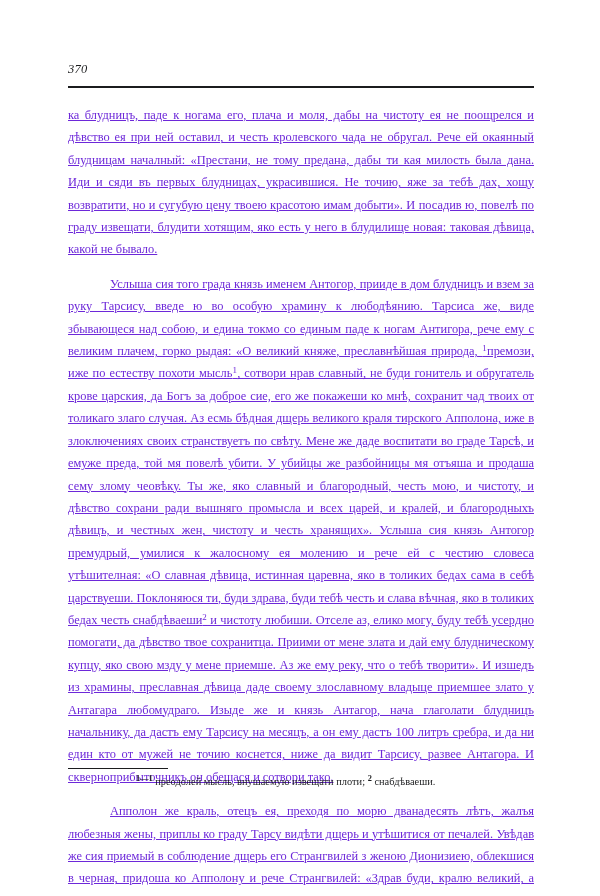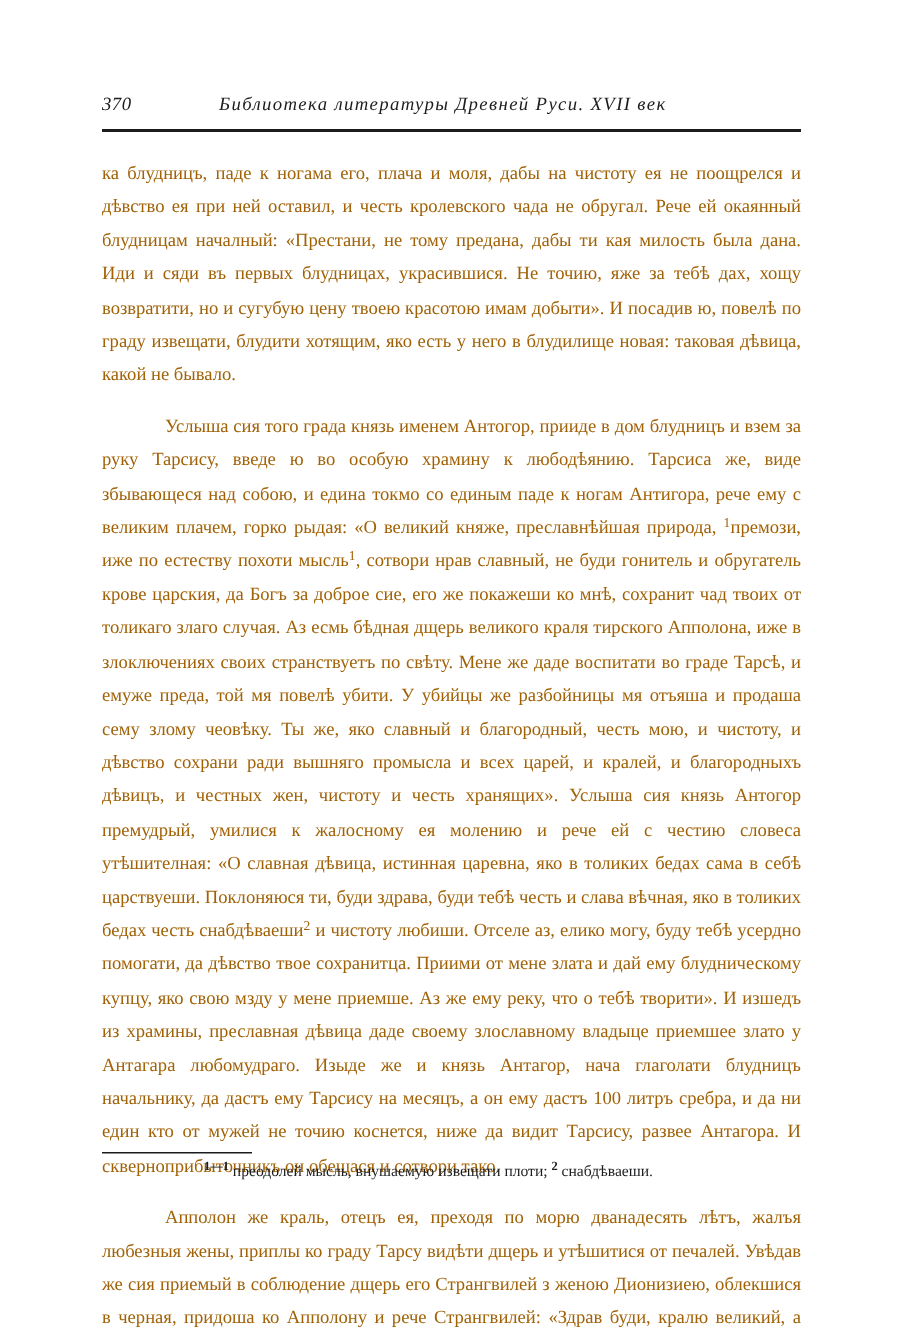--- a/index.html
+++ b/index.html
@@ -64,23 +64,24 @@
     left: 68px;
     top: 104px;
     width: 466px;
   }
   .para {
     margin: 0;
     font-size: 12.4px;
     line-height: 22.4px;
     text-align: justify;
     text-justify: inter-word;
-    color: #a16207;
+    color: #6d28d9;
     -webkit-hyphens: none;
     hyphens: none;
+    text-decoration: underline;
   }
   .para.indent {
     text-indent: 42px;
   }
   .para + .para {
     margin-top: 12px;
   }
   sup {
     font-size: 0.66em;
     line-height: 0;
@@ -116,21 +117,20 @@
     letter-spacing: 0.2px;
   }
 </style>
 </head>
 <body>
 
 <div class="page">
 
   <div class="runhead">
     <span class="runhead-folio">370</span>
-    <span class="runhead-title">Библиотека литературы Древней Руси. XVII век</span>
   </div>
   <div class="runhead-rule"></div>
 
   <div class="textblock">
 
     <p class="para">ка блудницъ, паде к ногама его, плача и моля, дабы на чистоту ея не поощрелся и дѣвство ея при ней оставил, и честь кролевского чада не обругал. Рече ей окаянный блудницам началный: «Престани, не тому предана, дабы ти кая милость была дана. Иди и сяди въ первых блудницах, украсившися. Не точию, яже за тебѣ дах, хощу возвратити, но и сугубую цену твоею красотою имам добыти». И посадив ю, повелѣ по граду извещати, блудити хотящим, яко есть у него в блудилище новая: таковая дѣвица, какой не бывало.</p>
 
     <p class="para indent"><span>Услыша сия того града князь именем Антогор, прииде в дом блудницъ и взем за руку Тарсису, введе ю во особую храмину к любодѣянию. Тарсиса же, виде збывающеся над собою, и едина токмо со единым паде к ногам Антигора, рече ему с великим плачем, горко рыдая: «О великий княже, преславнѣйшая природа, </span><sup class="fn-mark">1</sup><span>премози, иже по естеству похоти мысль</span><sup class="fn-mark">1</sup><span>, сотвори нрав славный, не буди гонитель и обругатель крове царския, да Богъ за доброе сие, его же покажеши ко мнѣ, сохранит чад твоих от толикаго злаго случая. Аз есмь бѣдная дщерь великого краля тирского Апполона, иже в злоключениях своих странствуетъ по свѣту. Мене же даде воспитати во граде Тарсѣ, и емуже преда, той мя повелѣ убити. У убийцы же разбойницы мя отъяша и продаша сему злому чеовѣку. Ты же, яко славный и благородный, честь мою, и чистоту, и дѣвство сохрани ради вышняго промысла и всех царей, и кралей, и благородныхъ дѣвицъ, и честных жен, чистоту и честь хранящих». Услыша сия князь Антогор премудрый, умилися к жалосному ея молению и рече ей с честию словеса утѣшителная: «О славная дѣвица, истинная царевна, яко в толиких бедах сама в себѣ царствуеши. Поклоняюся ти, буди здрава, буди тебѣ честь и слава вѣчная, яко в толиких бедах честь снабдѣваеши</span><sup class="fn-mark">2</sup><span> и чистоту любиши. Отселе аз, елико могу, буду тебѣ усердно помогати, да дѣвство твое сохранитца. Приими от мене злата и дай ему блудническому купцу, яко свою мзду у мене приемше. Аз же ему реку, что о тебѣ творити». И изшедъ из храмины, преславная дѣвица даде своему злославному владыце приемшее злато у Антагара любомудраго. Изыде же и князь Антагор, нача глаголати блудницъ начальнику, да дастъ ему Тарсису на месяцъ, а он ему дастъ 100 литръ сребра, и да ни един кто от мужей не точию коснется, ниже да видит Тарсису, развее Антагора. И скверноприбыточникъ он обещася и сотвори тако.</span></p>
 
     <p class="para indent">Апполон же краль, отецъ ея, преходя по морю дванадесять лѣтъ, жалъя любезныя жены, приплы ко граду Тарсу видѣти дщерь и утѣшитися от печалей. Увѣдав же сия приемый в соблюдение дщерь его Странгвилей з женою Дионизиею, облекшися в черная, придоша ко Апполону и рече Странгвилей: «Здрав буди, кралю великий, а нам милостивый государь, извѣствуем же тебѣ печали полный случай. Тарсиса, дщерь твоя, о нейже бысть вся надежа наша, умре. Мы же от дне смерти ея донынe сѣтуем, черно носяще». Слышав сия Апполон, от ве-</p>

